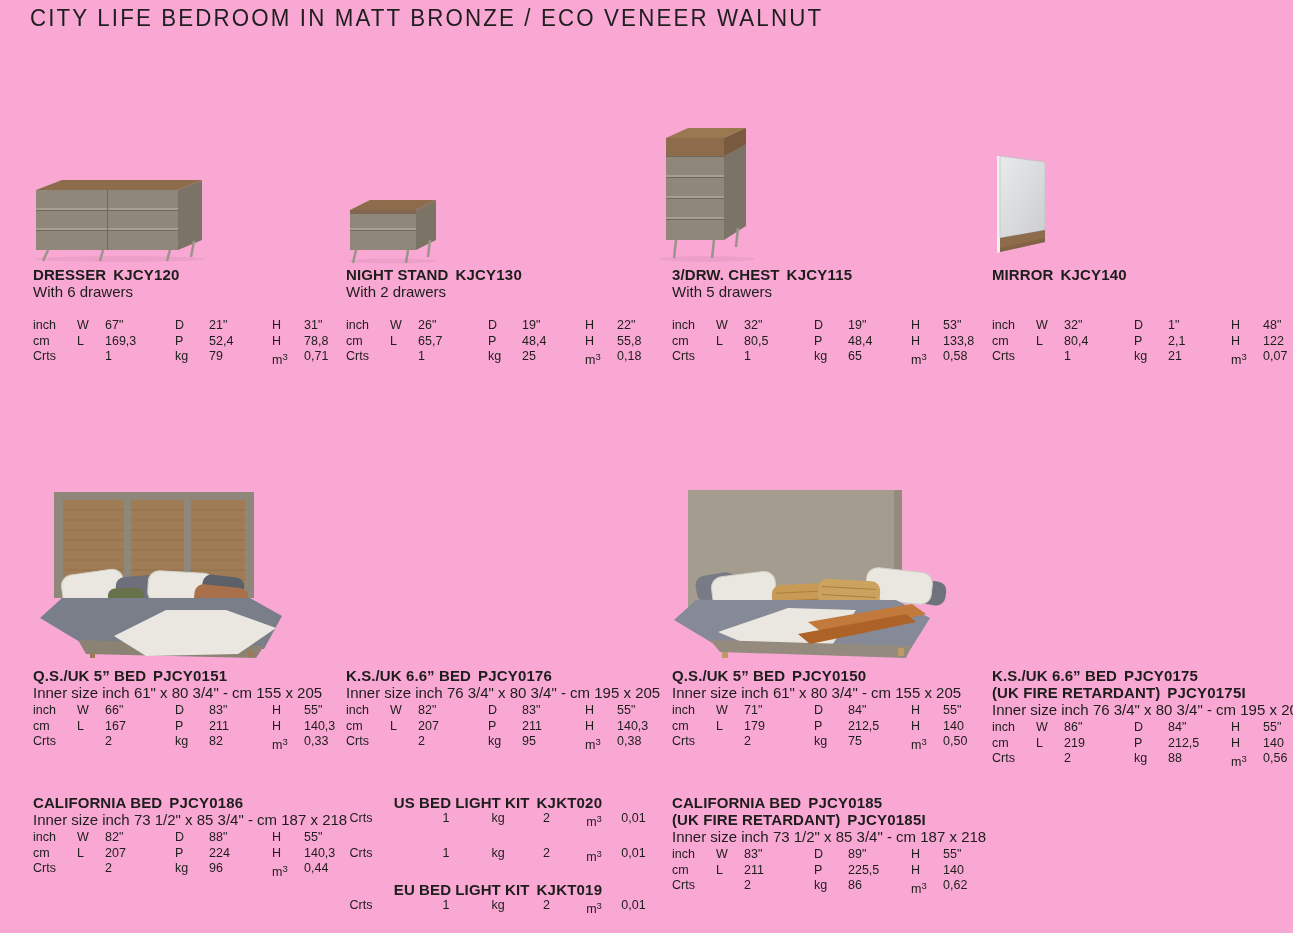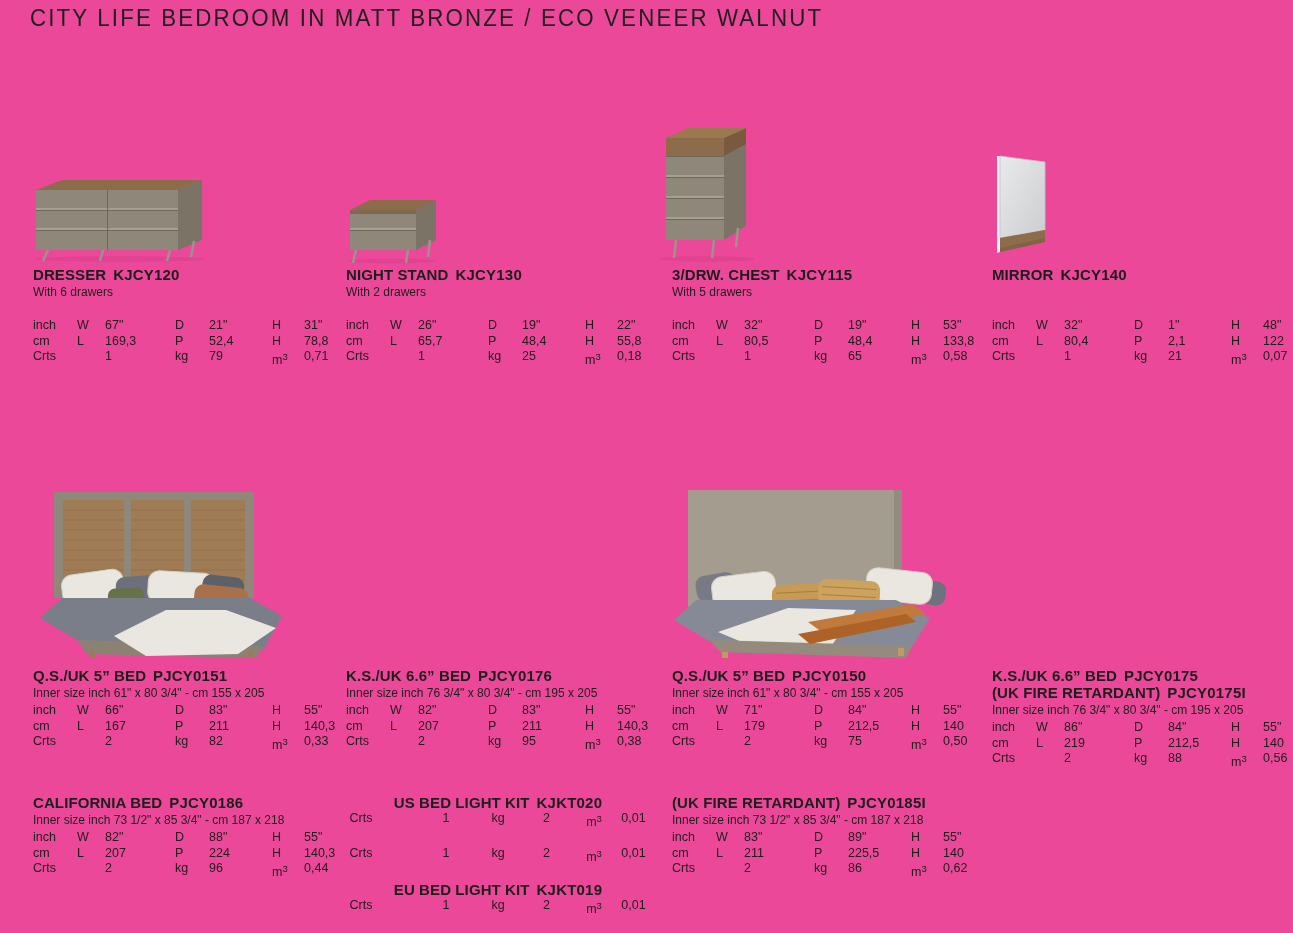--- a/index.html
+++ b/index.html
@@ -1,18 +1,18 @@
 <!DOCTYPE html>
 <html style="--walnut: #8d6c4c; --walnut-light: #9a7850; --walnut-dark: #7a5a3e; --bronze: #8f8779; --bronze-dark: #7b7366; --groove-dark: #6e675b; --groove-light: #c5beb0; --metal: #9a948a; --mirror-hi: #e9eaeb; --mirror-lo: #cccdd0; --duvet-grey: #7a7e89; --duvet-grey2: #868996; --pillow-white: #eae7e1; --pillow-grey: #6d707c; --pillow-green: #67724d; --pillow-brown: #a8714b; --pillow-gold: #c79a55; --orange: #c17a3c; --headboard: #a59c90; --base-taupe: #948b7e; --bed-base: #8b8274; --text: #1d1d1b;"><head>
 <meta charset="utf-8">
 <style>
   * { margin:0; padding:0; box-sizing:border-box; }
   html,body { background:#ffffff; }
   body { font-family:"Liberation Sans", sans-serif; color:#1d1d1b; }
-  .page { position:relative; width:1293px; height:933px; background:#ec4899; overflow:hidden; }
+  .page { position:relative; width:1293px; height:933px; background:#f9a8d4; overflow:hidden; }
 
   h1.title {
     position:absolute; left:30px; top:5px;
     font-size:23px; font-weight:500; letter-spacing:2.2px;
     color:#1e1e1e; white-space:nowrap;
     transform:scaleX(.97); transform-origin:left center;
   }
 
   .img { position:absolute; }
   .img-dresser    { left:28px;  top:160px; width:182px; height:102px; }
@@ -25,21 +25,21 @@
   .prod { position:absolute; width:304px; }
   .c1 { left:33px; }  .c2 { left:346px; }  .c3 { left:672px; }  .c4 { left:992px; }
   .r1 { top:266px; height:110px; }
   .r2 { top:667px; }
   .r3 { top:794px; }
   .kits { position:absolute; left:346px; top:794px; width:304px; }
   .kit { margin-bottom:16px;text-align:center; }
 
   .pline { font-size:15px; font-weight:700; line-height:17px; white-space:nowrap; letter-spacing:.1px; }
   .pcode { font-size:15px; font-weight:700; margin-left:7px; letter-spacing:.2px; }
-  .psub  { font-size:12px; line-height:16px; white-space:nowrap; margin-top:1px; }
+  .psub  { font-size:15px; line-height:16px; white-space:nowrap; margin-top:1px; }
 
   .stats { font-size:12.5px; }
   .r1 .stats { position:absolute; left:0; top:52px; width:100%; }
   .r2 .stats, .r3 .stats { margin-top:2px; }
   .kit .stats { margin-top:0; }
   .srow { display:grid; grid-template-columns:30px 14px 56px 20px 49px 18px auto; line-height:15.5px; white-space:nowrap;gap:14px; }
   .sup { font-size:9.5px; vertical-align:3.5px; }
 </style>
 </head>
 <body>
@@ -511,20 +511,21 @@
             <span class="col2">1</span>
             <span class="col3">kg</span>
             <span class="col4">2</span>
             <span class="col5">m<span class="sup">3</span></span>
             <span class="col6">0,01</span>
           </div>
         </div>
       </section>
   </div>
   <section class="prod r3 c3">
+      <h2 class="pline"><span class="pname">CALIFORNIA BED</span><span class="pcode">PJCY0185</span></h2>
       <h2 class="pline"><span class="pname">(UK FIRE RETARDANT)</span><span class="pcode">PJCY0185I</span></h2>
       <div class="psub">Inner size inch 73 1/2" x 85 3/4" - cm 187 x 218</div>
       <div class="stats">
         <div class="srow">
           <span class="col0">inch</span>
           <span class="col1">W</span>
           <span class="col2">83"</span>
           <span class="col3">D</span>
           <span class="col4">89"</span>
           <span class="col5">H</span>

